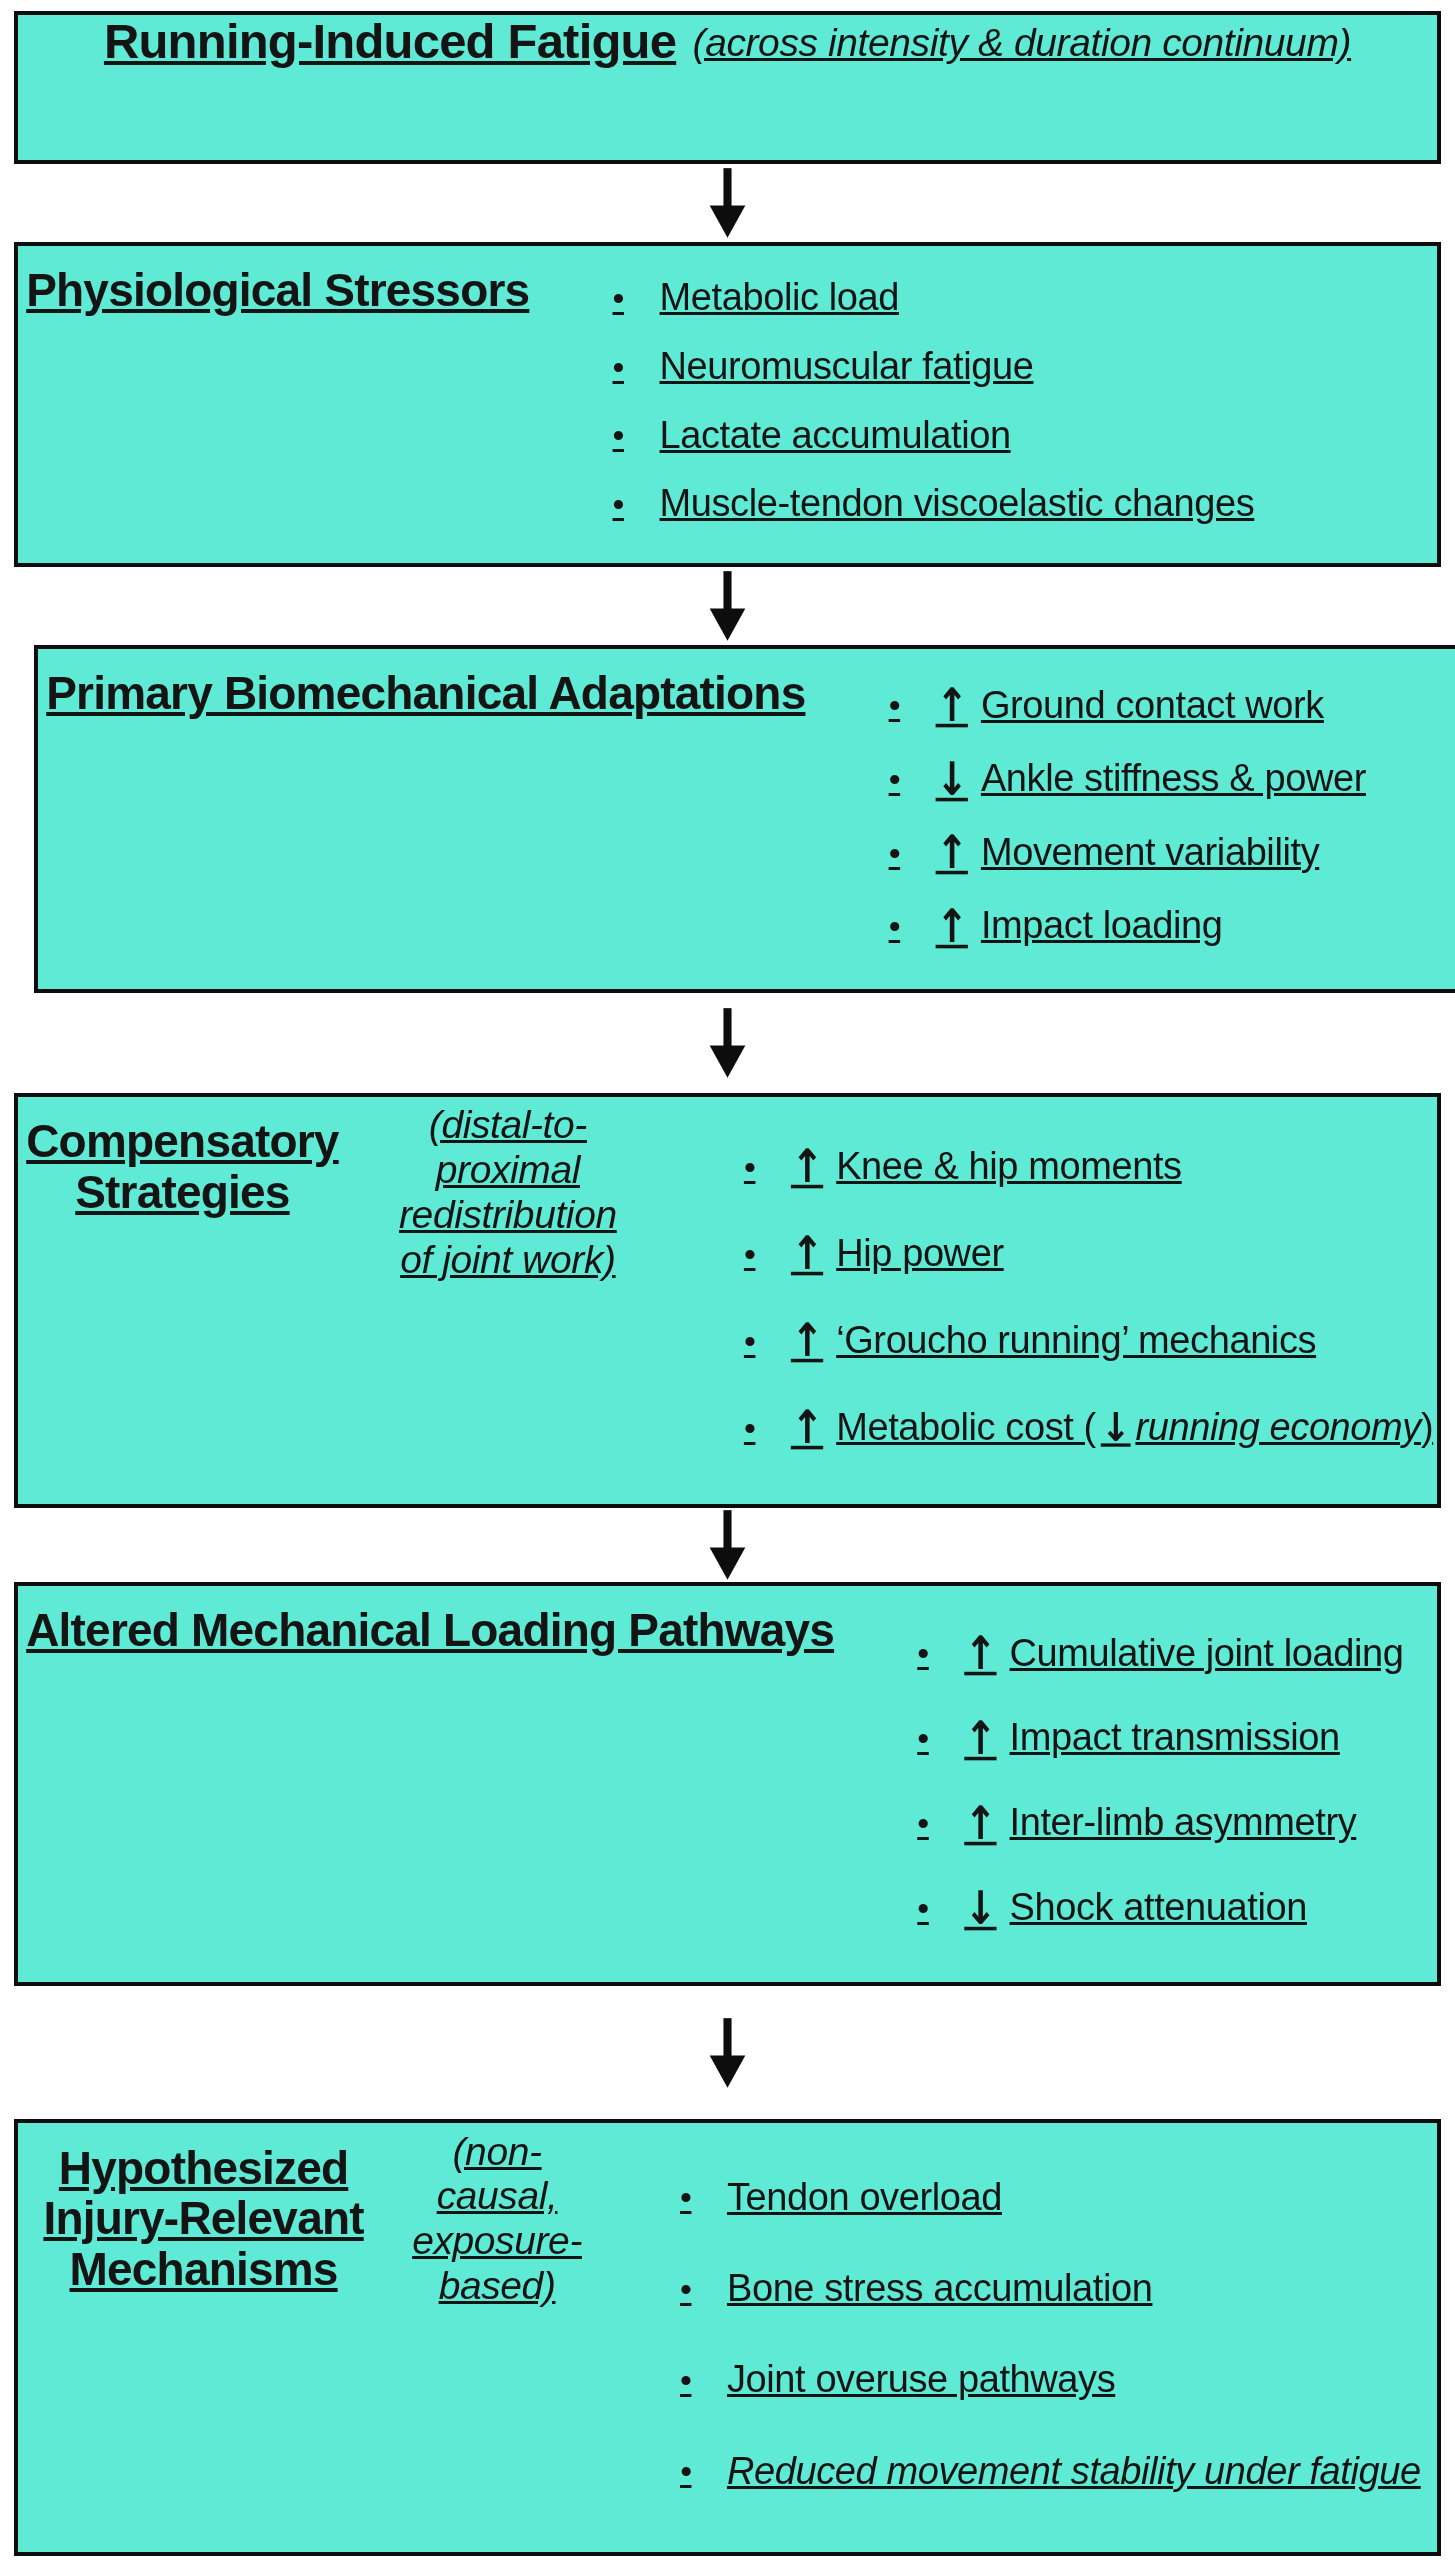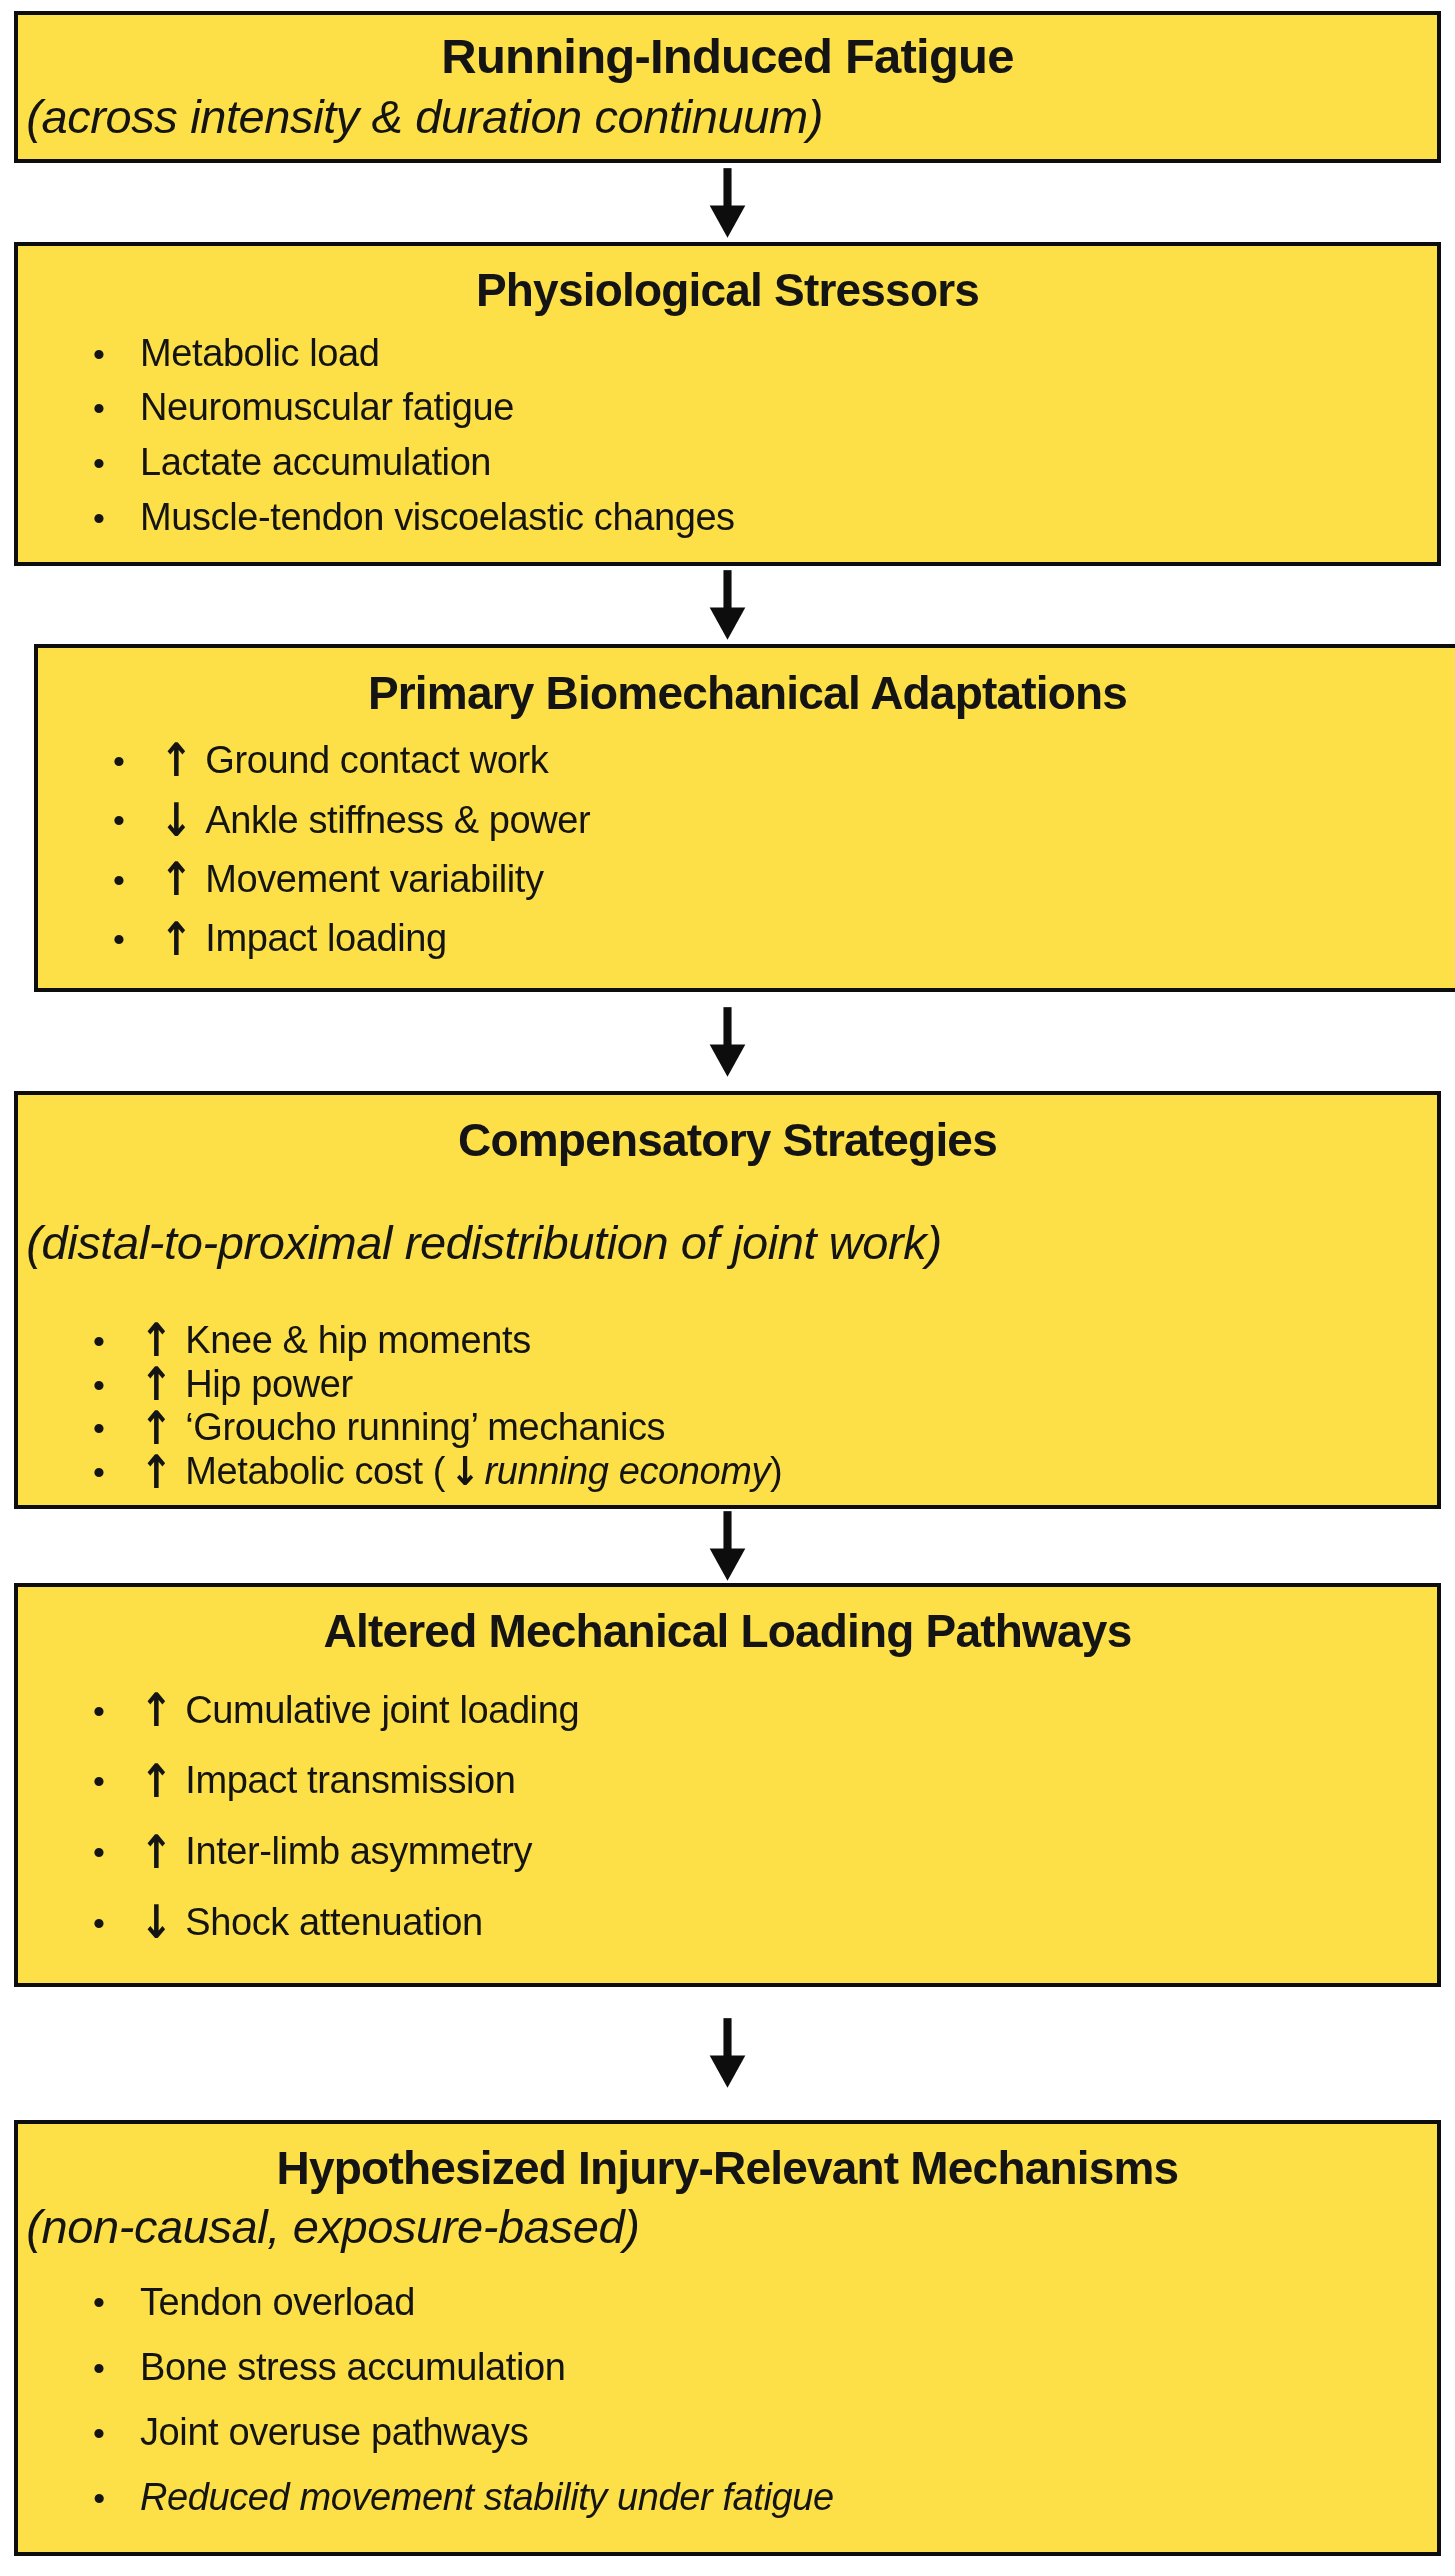--- a/index.html
+++ b/index.html
@@ -11,38 +11,39 @@
     box-sizing: border-box;
     padding: 10.6px 14px 19.6px 14px;
     font-family: "Liberation Sans", sans-serif;
     color: #141414;
     display: flex;
     flex-direction: column;
   }
   .box {
     box-sizing: border-box;
     border: 4.9px solid #0d0d0d;
-    background: #fde047;
-    display: flex;
-    flex-direction: column;
+    background: #5eead4;
+    display: flex;
+    flex-direction: row;
     width: 100%;
+    text-decoration: underline;
   }
   .box-title {
     text-align: center;
     font-weight: bold;
     font-size: 46px;
     letter-spacing: -0.8px;
     line-height: 1.1;
     margin: 19.6px 8.2px 0 8.2px;
   }
   .box.first .box-title { font-size: 49px; margin-top: 0; }
   .box-subtitle {
-    text-align: left;
+    text-align: center;
     font-style: italic;
-    font-size: 47px;
+    font-size: 39px;
     letter-spacing: -0.4px;
     line-height: 1.15;
     margin: 6.5px 8.2px 0 8.2px;
   }
   .box.first { justify-content: center; }
   .bullets {
     list-style: none;
     margin: 0;
     padding: 4.9px 16.3px 11.4px 75px;
     display: flex;

